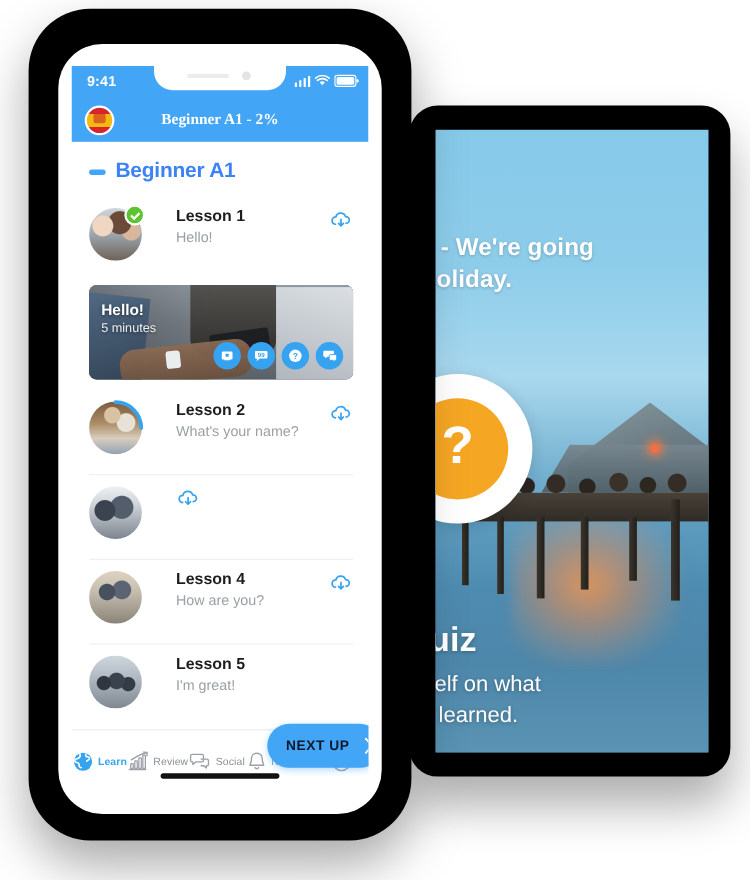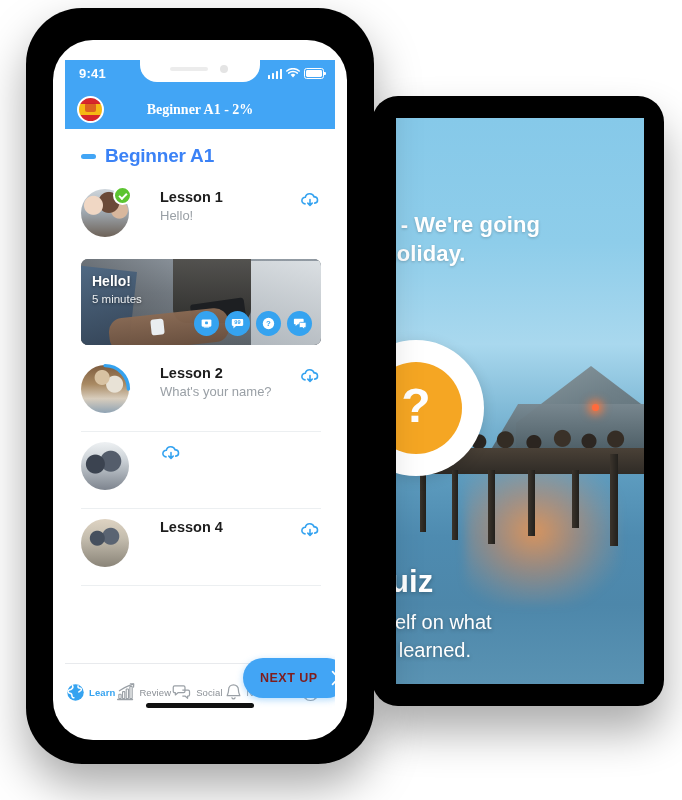--- a/index.html
+++ b/index.html
@@ -166,21 +166,21 @@
     justify-content:center;gap:3px;}
   .tab span{font-size:9.5px;color:#8b9096;letter-spacing:.1px;}
   .tab.active span{color:#35a3f0;font-weight:700;}
   .home-ind{position:absolute;left:50%;transform:translateX(-50%);bottom:12px;
     width:108px;height:5px;border-radius:3px;background:#111;}
 
   
   .nextup{position:absolute;right:-12px;bottom:22px;width:104px;height:40px;
     border-radius:20px;background:#42a5f5;display:flex;align-items:center;
     box-shadow:0 2px 7px rgba(66,165,245,.4);z-index:5;}
-  .nextup b{color:#7f1d1d;font-size:12.5px;font-weight:600;letter-spacing:.5px;margin-left:17px;}
+  .nextup b{color:#0f172a;font-size:12.5px;font-weight:600;letter-spacing:.5px;margin-left:17px;}
   .nextup .chev{margin-left:13px;}
 </style>
 </head>
 <body>
 
 <div class="stage">
 
   <div class="tablet-body"></div>
   <div class="tablet-screen">
     <div class="tab-photo"></div>
@@ -373,29 +373,45 @@
         <div class="thumb-wrap">
           <div class="thumb">
             <div class="ph" style="background:
                  radial-gradient(circle at 34% 40%,#46505e 0 7px,transparent 8px),
                  radial-gradient(circle at 62% 36%,#5a6472 0 8px,transparent 9px),
                  linear-gradient(180deg,#ded3c2 0%,#c4bdae 40%,#8a8478 100%);"></div>
           </div>
         </div>
         <div class="row-text">
           <div class="row-title">Lesson 4</div>
+          <div class="row-sub">How are you?</div>
         </div>
         <svg class="dl" viewBox="0 0 24 24">
           <path d="M6.6 16.2a3.6 3.6 0 0 1 .3-7.2 5 5 0 0 1 9.6-.4 3.4 3.4 0 0 1 .6 6.8" fill="none" stroke="#35a3f0" stroke-width="1.7" stroke-linecap="round"></path>
           <path d="M12 11.4v6.2M9.6 15.4 12 17.9l2.4-2.5" fill="none" stroke="#35a3f0" stroke-width="1.7" stroke-linecap="round" stroke-linejoin="round"></path>
         </svg>
       </div>
 
       <div class="row-sep"></div>
 
+      <div class="row">
+        <div class="thumb-wrap">
+          <div class="thumb">
+            <div class="ph" style="background:
+                 radial-gradient(circle at 28% 52%,#2f3640 0 6px,transparent 7px),
+                 radial-gradient(circle at 52% 48%,#3a424d 0 7px,transparent 8px),
+                 radial-gradient(circle at 74% 54%,#333b45 0 6px,transparent 7px),
+                 linear-gradient(180deg,#cfd7de 0%,#aab3bc 50%,#7f8890 100%);"></div>
+          </div>
+        </div>
+        <div class="row-text">
+          <div class="row-title">Lesson 5</div>
+          <div class="row-sub">I'm great!</div>
+        </div>
+      </div>
 
     </div>
 
     <div class="nextup">
       <b>NEXT UP</b>
       <svg class="chev" width="10" height="16" viewBox="0 0 10 16">
         <path d="M1.6 1.6 L7.6 8 L1.6 14.4" fill="none" stroke="#fff" stroke-width="1.7" stroke-linecap="round" stroke-linejoin="round"></path>
       </svg>
     </div>
 

